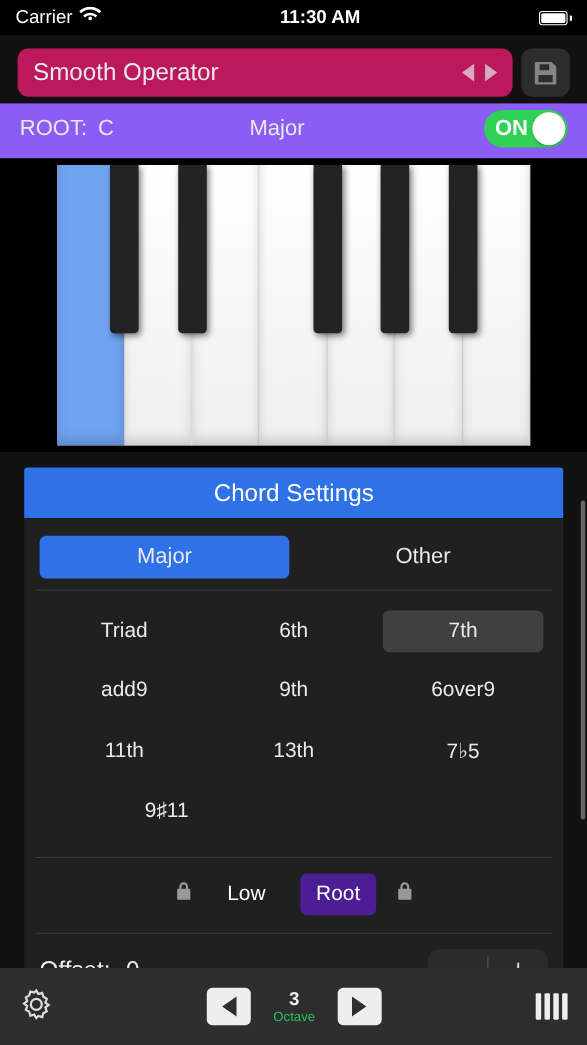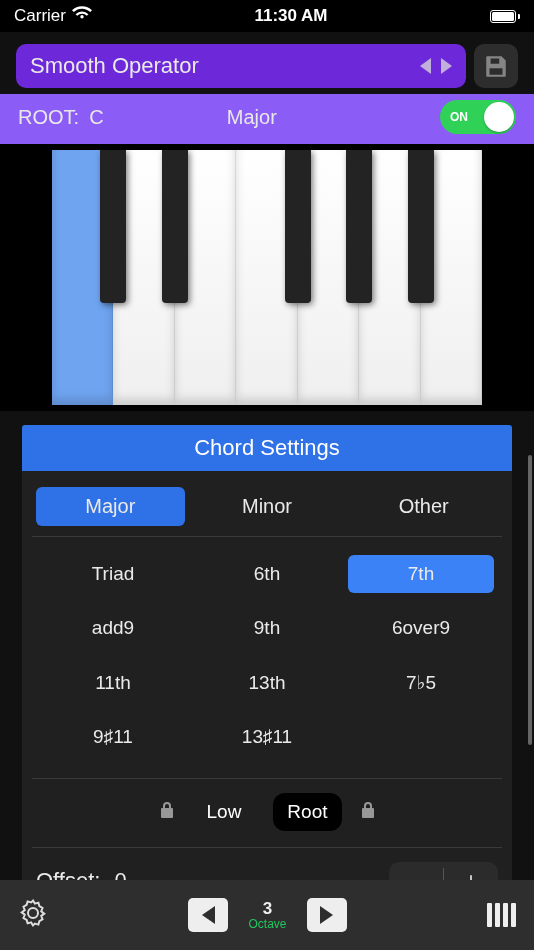--- a/index.html
+++ b/index.html
@@ -31,21 +31,21 @@
     .bat-body { width: 26px; height: 13px; border: 1.5px solid #fff; border-radius: 3px; position: relative; }
     .bat-fill { position:absolute; top:1px; left:1px; right:1px; bottom:1px; background:#fff; border-radius:1.5px;}
     .bat-tip { width:2px; height:5px; background:#fff; border-radius:0 1px 1px 0;}
 
     
     .title-row {
       display:flex; align-items:center; gap:8px; padding:12px 16px 6px;
       background:#111;
     }
     .title-pill {
-      flex:1; background:#6d28d9; height:44px; border-radius:10px;
+      flex:1; background:#be185d; height:44px; border-radius:10px;
       display:flex; align-items:center; justify-content:space-between;
       padding:0 14px; color:#e9e9e9;
     }
     .title-text { font-size:22px; font-weight:400; }
     .title-arrows { display:flex; gap:10px; opacity:.75; }
     .tri-left, .tri-right { width:0; height:0; border-top:8px solid transparent; border-bottom:8px solid transparent; }
     .tri-left  { border-right:11px solid #ddd; }
     .tri-right { border-left:11px solid #ddd; }
     .save-btn {
       width:44px; height:44px; border-radius:10px; background:#333;
@@ -56,21 +56,21 @@
     
     .root-row {
       display:flex; align-items:center; padding:6px 18px 10px;
       font-size:20px; color:#e8e8e8; background:#8b5cf6;
     }
     .root-label { }
     .root-value { margin-left:10px; }
     .root-scale { flex:1; text-align:center; margin-left:-40px; }
     .switch { width:76px; height:34px; border-radius:18px; background:#2fd157; position:relative; display:flex; align-items:center; }
     .switch-knob { position:absolute; right:2px; top:2px; width:30px; height:30px; background:#fff; border-radius:50%; box-shadow:0 1px 2px rgba(0,0,0,.3); }
-    .switch-text { color:#fff; font-weight:600; margin-left:10px; font-size:12px; }
+    .switch-text { color:#fff; font-weight:600; margin-left:10px; font-size:20px; }
 
     
     .piano-wrap { background:#000; padding:6px 0; }
     .piano {
       margin:0 auto; width:430px; height:255px; background:#c6c6c6; position:relative;
       box-shadow: inset 0 -4px 10px rgba(0,0,0,.25);
     }
     .white-keys { display:flex; height:100%; }
     .wkey { flex:1; border-right:1px solid rgba(0,0,0,.15); background:linear-gradient(#fff,#efefef); box-shadow: inset 0 -6px 10px rgba(0,0,0,.15); }
     .wkey:first-child.selected { background:#6fa4f0; }
@@ -90,25 +90,25 @@
       display:flex; align-items:center; gap:8px; color:#eaeaea;
       font-size:20px;
     }
     .poly-row { justify-content:space-between; padding:6px 4px 10px; border-bottom:1px solid #3a3a3a; }
     .poly-item { flex:1; text-align:center; padding:8px 0; border-radius:6px; }
     .poly-item.active { background:#2f71e6; }
 
     .chord-grid { padding:10px 2px 14px; border-bottom:1px solid #3a3a3a; }
     .grid-row { justify-content:space-between; padding:8px 6px; }
     .grid-cell { flex:1; text-align:center; padding:8px 4px; border-radius:6px; font-size:19px; }
-    .grid-cell.active { background:#3b82f6; }
+    .grid-cell.active { background:#404040; }
 
     .range-row { display:flex; align-items:center; justify-content:center; gap:18px; padding:14px 0 16px; border-bottom:1px solid #3a3a3a; font-size:19px; }
     .range-row .opt { min-width:62px; text-align:center; padding:8px 14px; border-radius:6px; }
-    .range-row .opt.active{ background:#000000;border-radius:12px; }
+    .range-row .opt.active{ background:#4c1d95; }
     .lock { opacity:.7; }
 
     .offset-row { padding:14px 4px 18px; justify-content:space-between; }
     .offset-left { font-size:22px; }
     .offset-val { margin-left:8px; }
     .stepper { display:flex; background:#2b2b2b; border-radius:10px; overflow:hidden; }
     .step-btn { width:54px; height:38px; display:flex; align-items:center; justify-content:center; font-size:24px; color:#dcdcdc; }
     .step-sep { width:1px; background:#555; margin:6px 0; }
 
     
@@ -208,21 +208,20 @@
       <div class="slot"></div>
     </div>
   </div>
 </div>
 
 <div class="cs-header">Chord Settings</div>
 <div class="cs-panel">
 
   <div class="poly-row">
     <div class="poly-item active">Major</div>
-    <div class="poly-item">Minor</div>
     <div class="poly-item">Other</div>
   </div>
 
   <div class="chord-grid">
     <div class="grid-row">
       <div class="grid-cell">Triad</div>
       <div class="grid-cell">6th</div>
       <div class="grid-cell active">7th</div>
     </div>
     <div class="grid-row">
@@ -230,21 +229,20 @@
       <div class="grid-cell">9th</div>
       <div class="grid-cell">6over9</div>
     </div>
     <div class="grid-row">
       <div class="grid-cell">11th</div>
       <div class="grid-cell">13th</div>
       <div class="grid-cell">7♭5</div>
     </div>
     <div class="grid-row">
       <div class="grid-cell">9♯11</div>
-      <div class="grid-cell">13♯11</div>
       <div class="grid-cell"></div>
     </div>
   </div>
 
   <div class="range-row">
     <span class="lock">
       <svg width="16" height="18" viewBox="0 0 16 18">
           <path fill="#ccc" d="M4 7V5a4 4 0 118 0v2h1a1 1 0 011 1v8a1 1 0 01-1 1H3a1 1 0 01-1-1V8a1 1 0 011-1h1zm2 0h4V5a2 2 0 10-4 0v2z"></path>
         </svg>
     </span>

